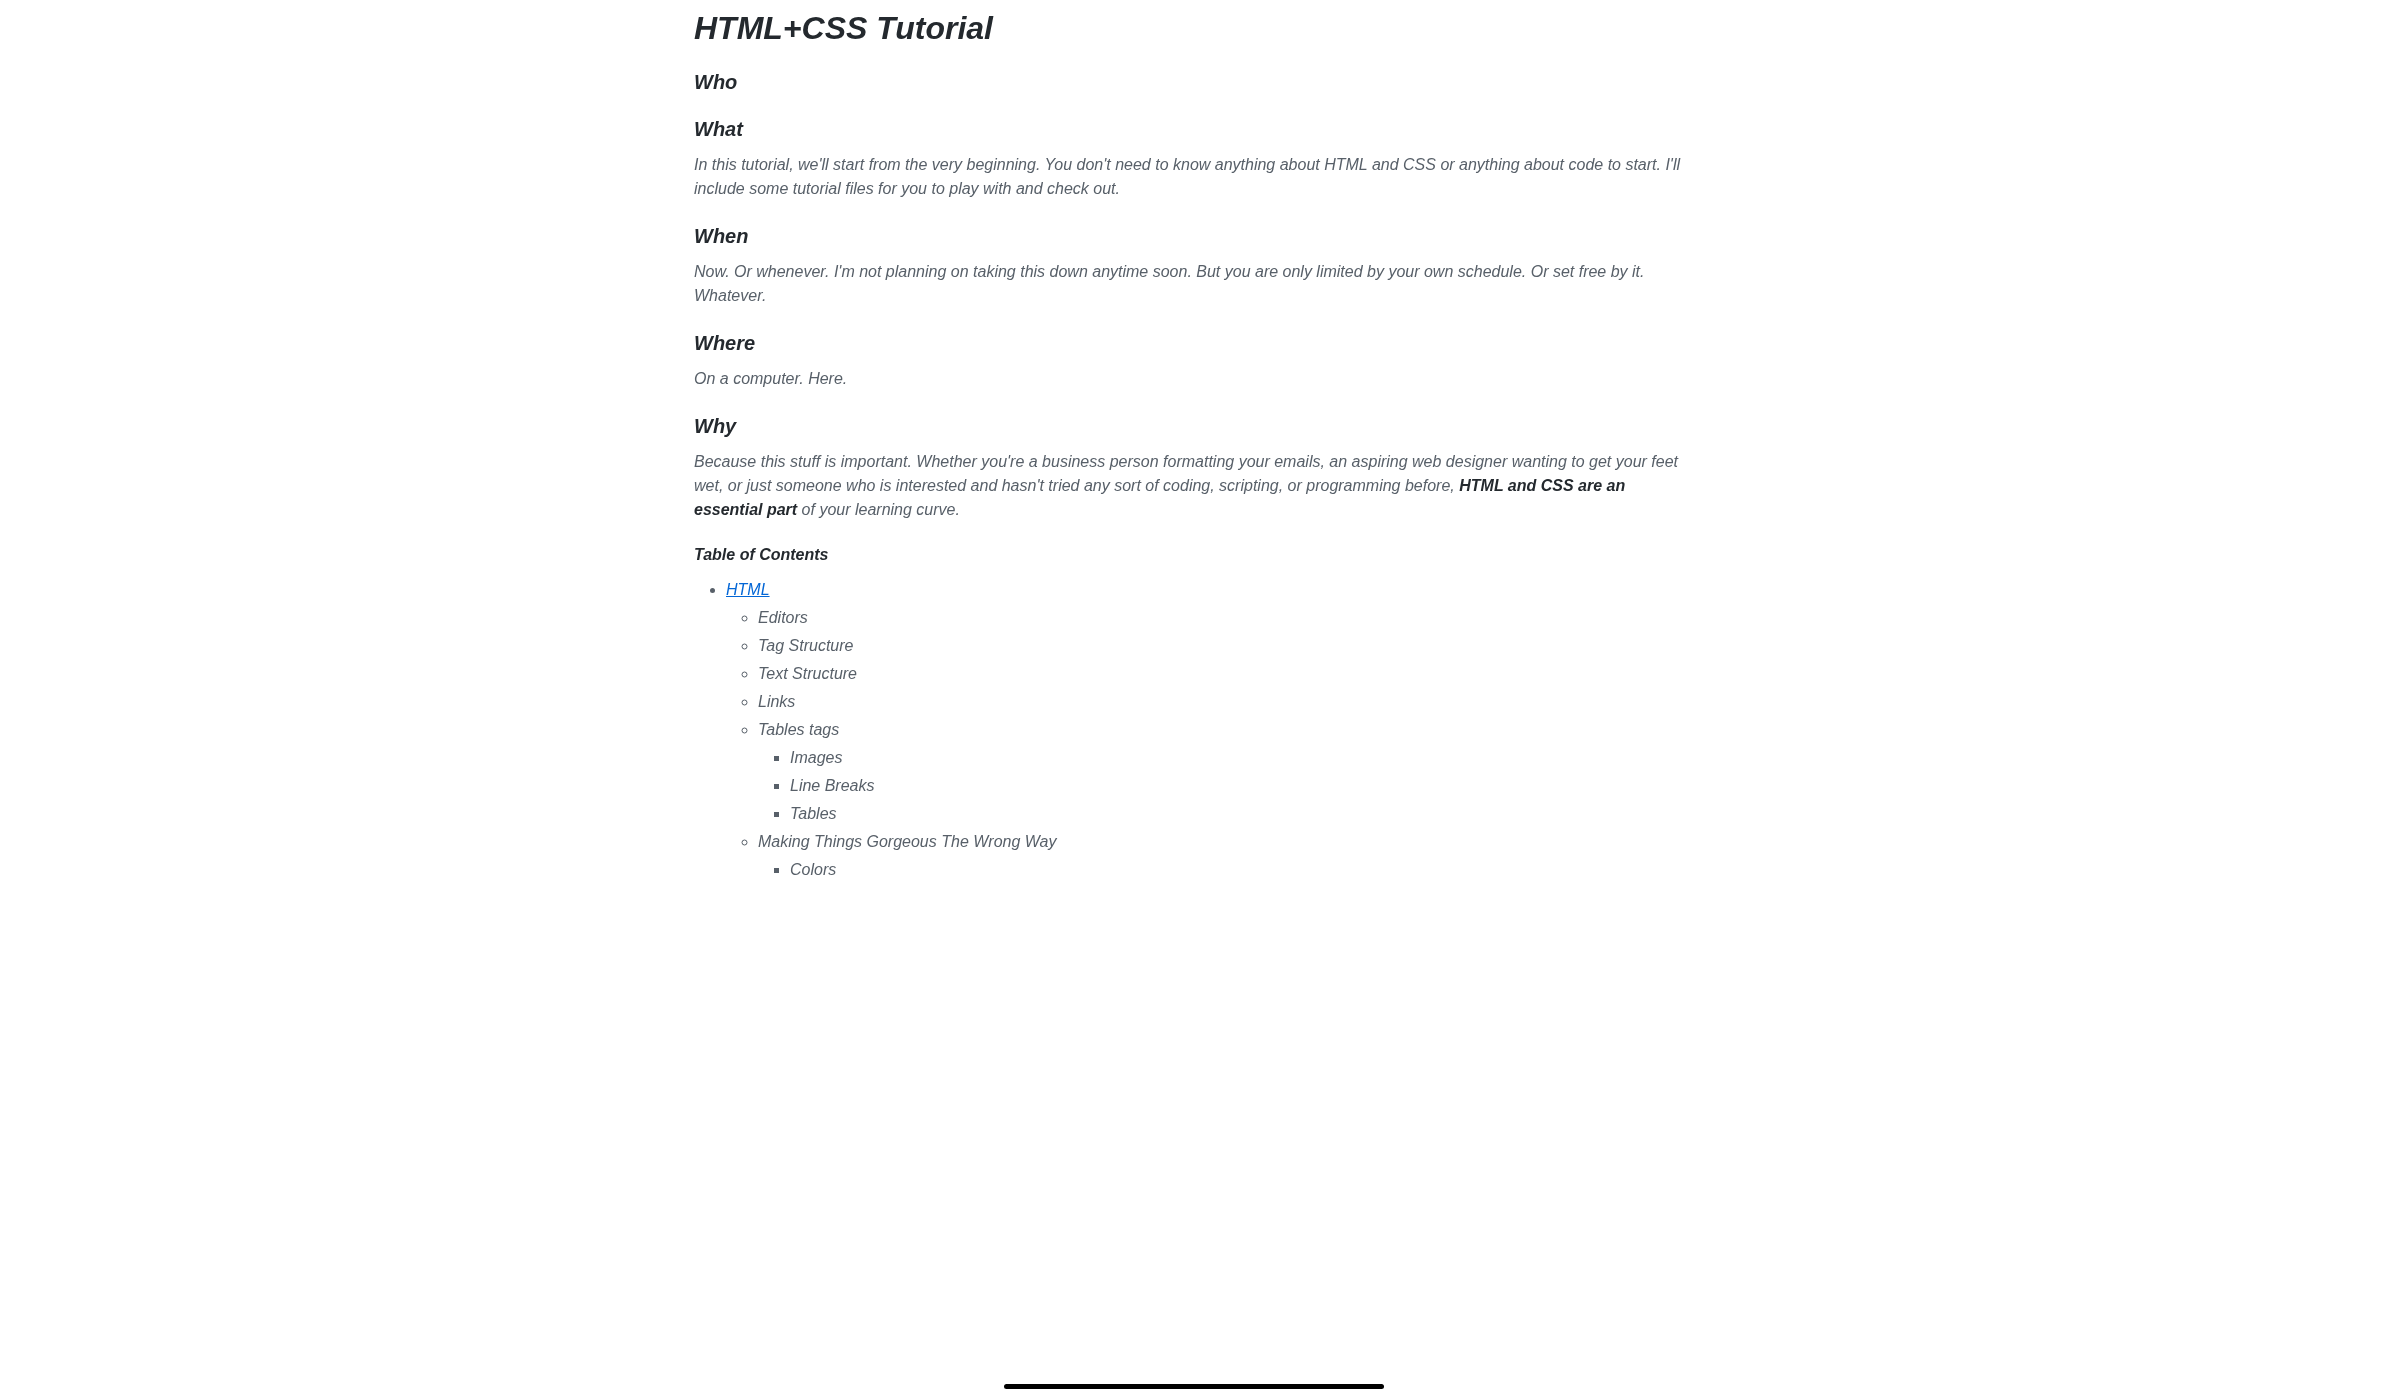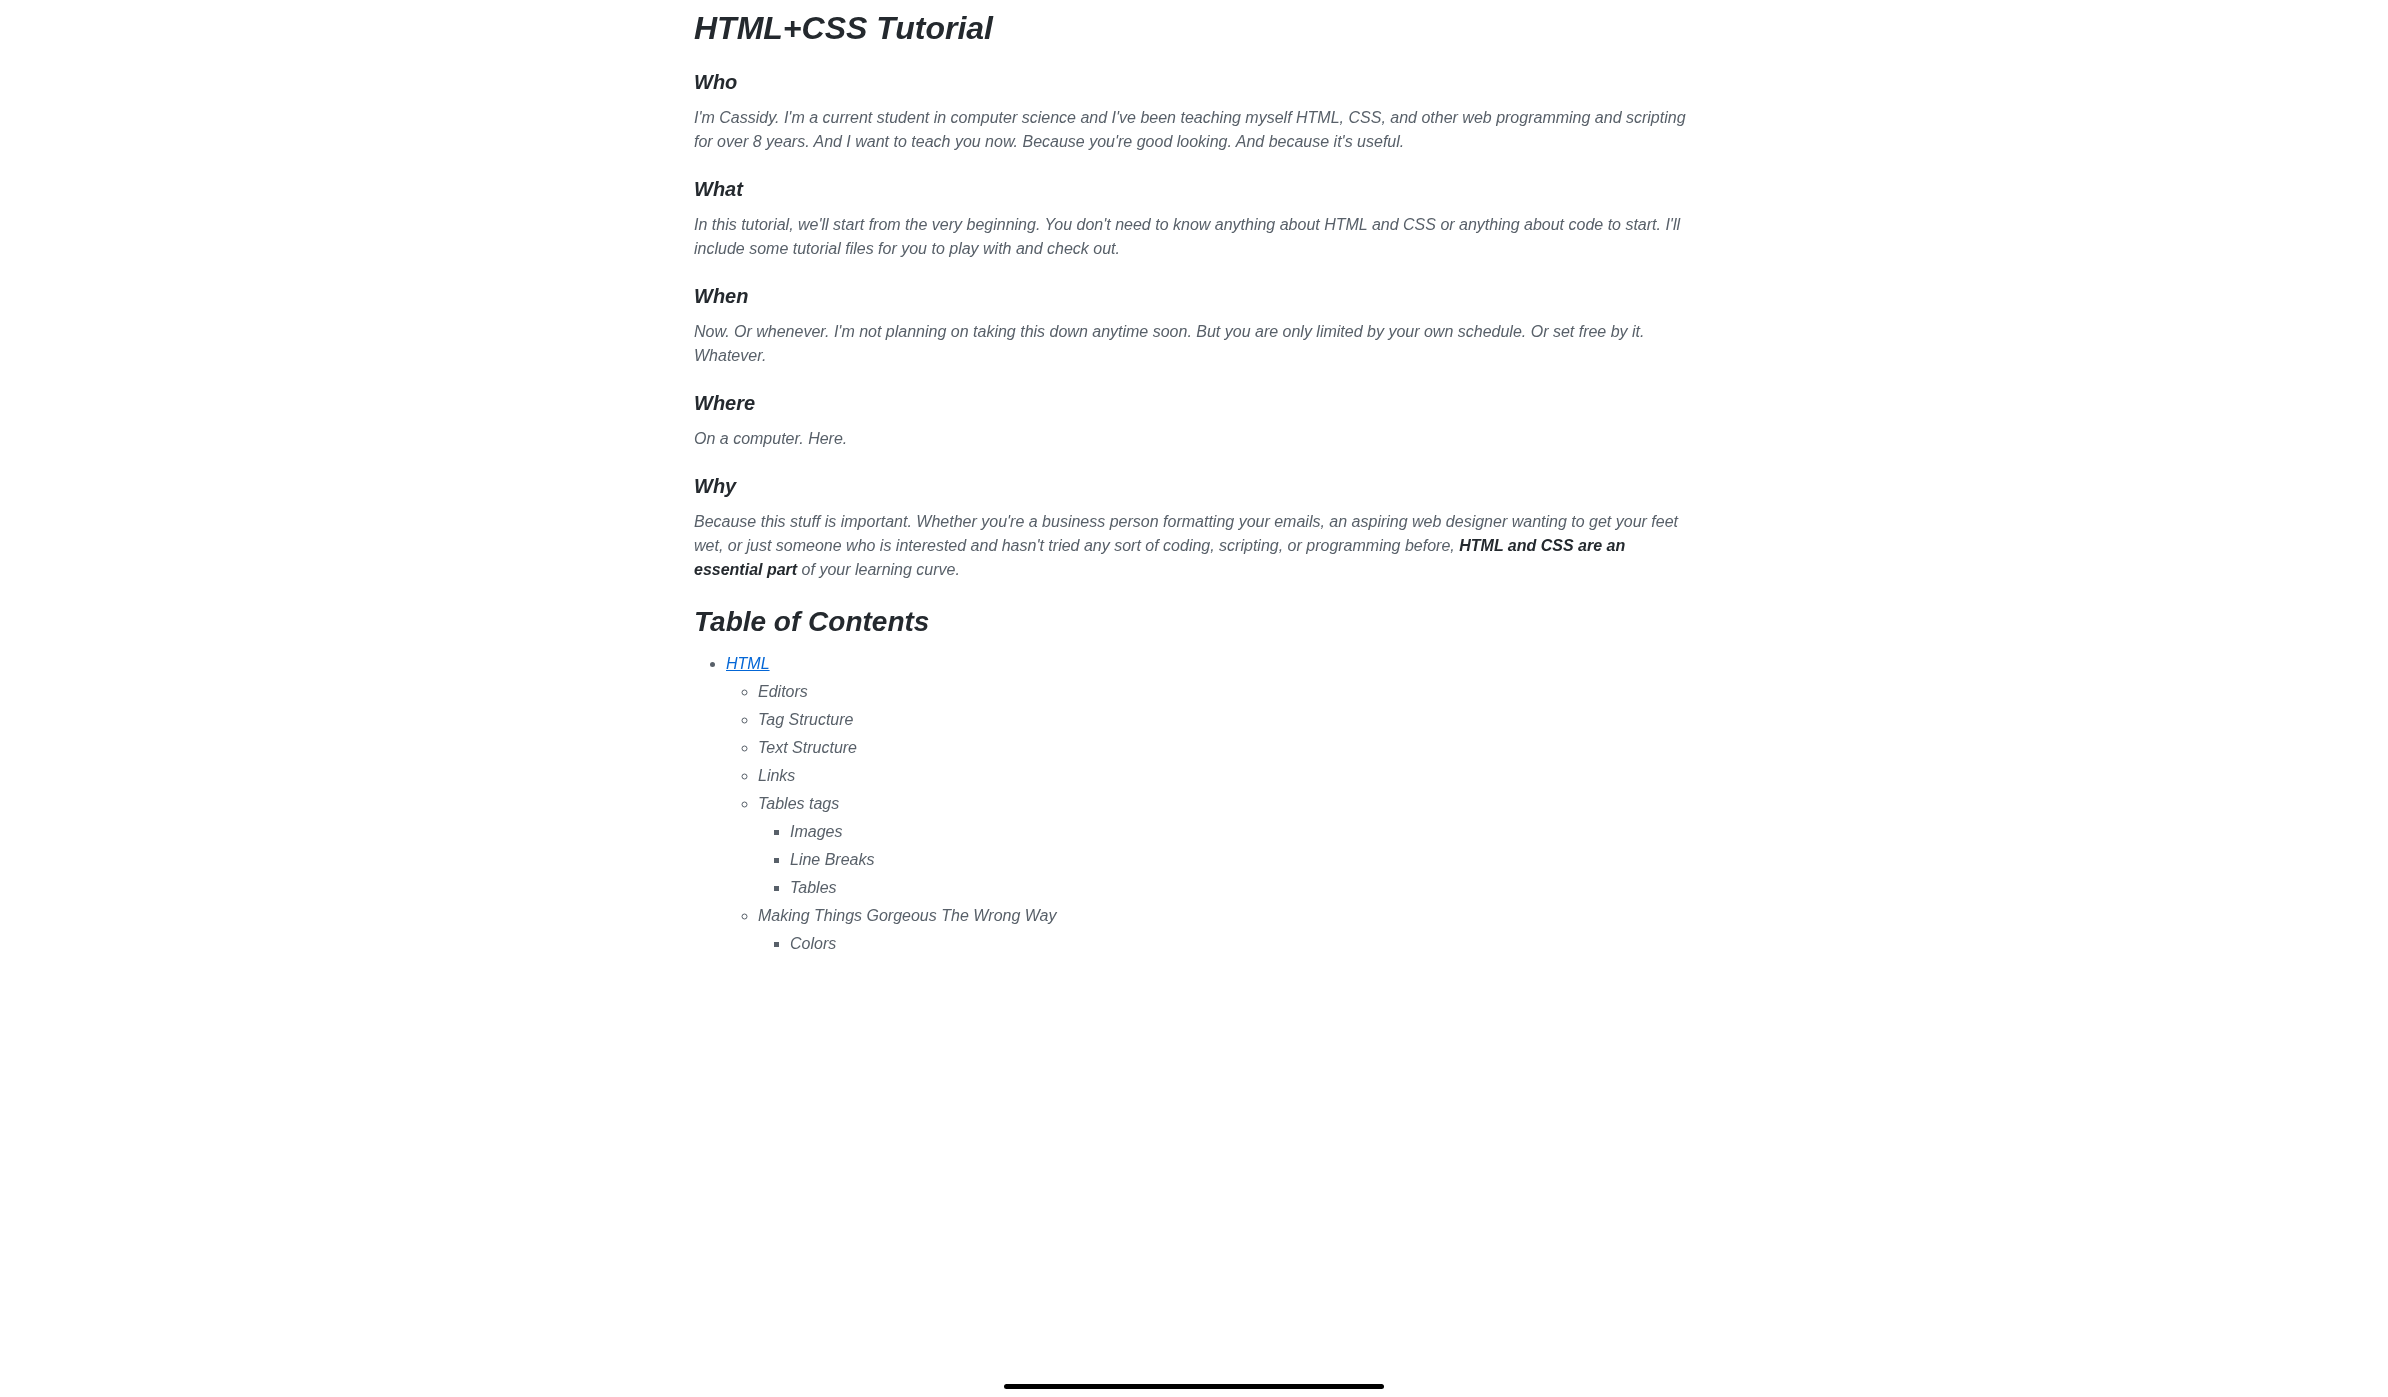--- a/index.html
+++ b/index.html
@@ -19,21 +19,21 @@
       padding: 0 20px;
     }
     h1 {
       font-size: 32px;
       font-weight: 600;
       margin-top: 10px;
       margin-bottom: 16px;
       color: #24292e;
     }
     h2 {
-      font-size: 28px;
+      font-size: 16px;
       font-weight: 600;
       margin-top: 24px;
       margin-bottom: 12px;
       color: #24292e;
     }
     h3 {
       font-size: 20px;
       font-weight: 600;
       margin-top: 24px;
       margin-bottom: 12px;
@@ -88,21 +88,20 @@
     }
   </style>
 </head>
 <body>
 
 <div class="container">
 
   <h1>HTML+CSS Tutorial</h1>
 
   <h3>Who</h3>
-  <p>I'm Cassidy. I'm a current student in computer science and I've been teaching myself HTML, CSS, and other web programming and scripting for over 8 years. And I want to teach you now. Because you're good looking. And because it's useful.</p>
 
   <h3>What</h3>
   <p>In this tutorial, we'll start from the very beginning. You don't need to know anything about HTML and CSS or anything about code to start. I'll include some tutorial files for you to play with and check out.</p>
 
   <h3>When</h3>
   <p>Now. Or whenever. I'm not planning on taking this down anytime soon. But you are only limited by your own schedule. Or set free by it. Whatever.</p>
 
   <h3>Where</h3>
   <p>On a computer. Here.</p>
 

